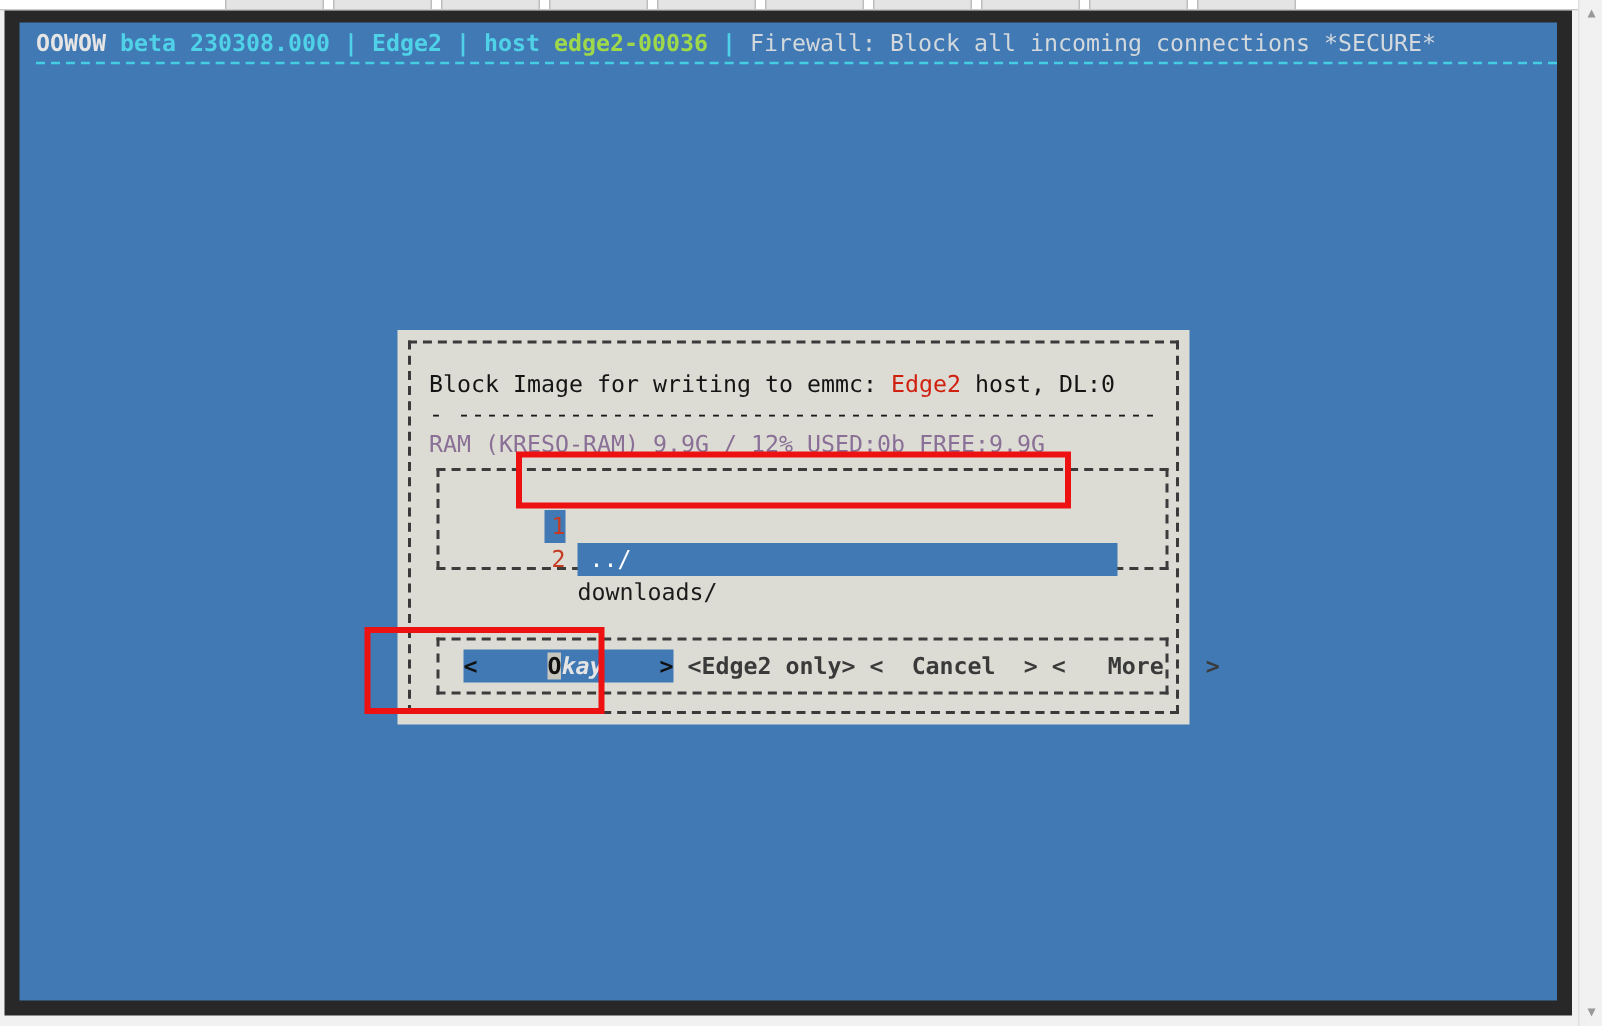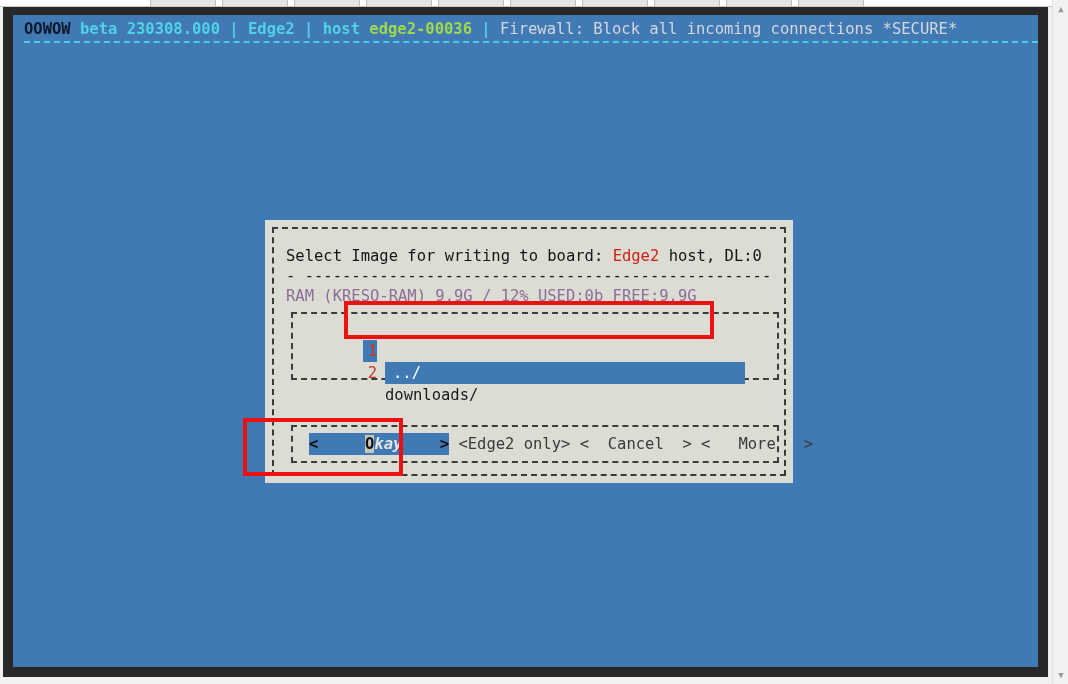--- a/index.html
+++ b/index.html
@@ -68,21 +68,21 @@
   .status-line {
     position: absolute;
     left: 11px;
     top: 4px;
     white-space: pre;
     font-size: 15.5px;
     line-height: 20px;
     letter-spacing: 0px;
     font-weight: bold;
   }
-  .s-pink   { color: #0f172a; }
+  .s-pink   { color: #e5e5e5; }
   .s-cyan   { color: #4fd2e8; }
   .s-green  { color: #9fd94a; margin-top: 36px; }
   .s-grey   { color: #d2d8dc; font-weight: normal;}
   .s-sep    { color: #4fd2e8; }
 
   .rule-line {
     position: absolute;
     left: 11px;
     top: 26px;
     width: 1014px;
@@ -234,21 +234,21 @@
   .btn-okay .hot {
     background: #c6c6be;
     color: #101010;
   }
   .btn-okay .rest {
     color: #e5e5e5;
     font-style: italic;
   }
   .btn-plain {
     color: #3a3a3a;
-    font-weight: normal;
+    font-weight: bold;
   }
 
   
   .annot {
     position: absolute;
     border: 4px solid #ee1111;
     box-sizing: border-box;
     pointer-events: none;
     background: transparent;
   }
@@ -313,21 +313,21 @@
 
       <div class="rule-line">
           <span></span>
         </div>
 
       <div class="dialog">
 
         <div class="dialog-inner-border"></div>
 
 
-        <div class="dlg-text dlg-line1"><span>Select Image for writing to board: </span><span class="dlg-red">Edge2</span><span> host, DL:0</span></div>
+        <div class="dlg-text dlg-line1"><span>Block Image for writing to emmc: </span><span class="dlg-red">Edge2</span><span> host, DL:0</span></div>
 
         <div class="dlg-text dlg-line2">- ------------------------------------------------------</div>
 
         <div class="dlg-text dlg-line3">RAM (KRESQ-RAM) 9.9G / 12% USED:0b FREE:9.9G</div>
 
         <div class="listbox">
 
           <div class="list-row r1">
             <span class="row-num sel">1</span>
             <span class="row-body sel">../</span>

